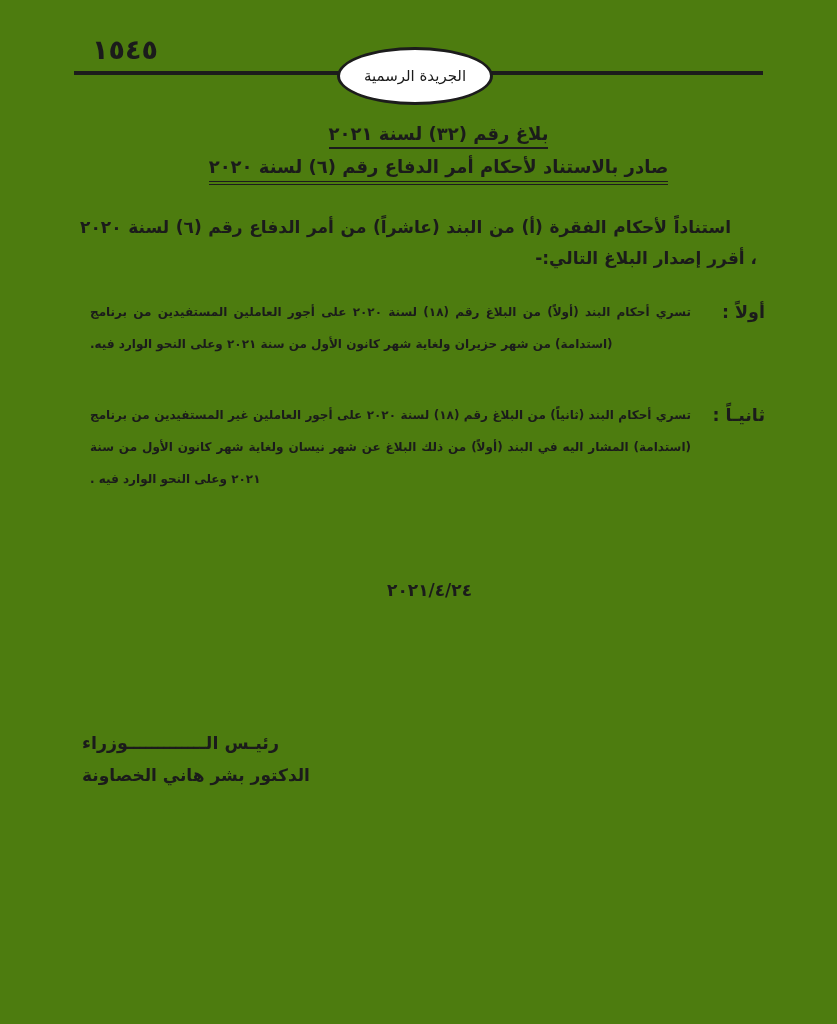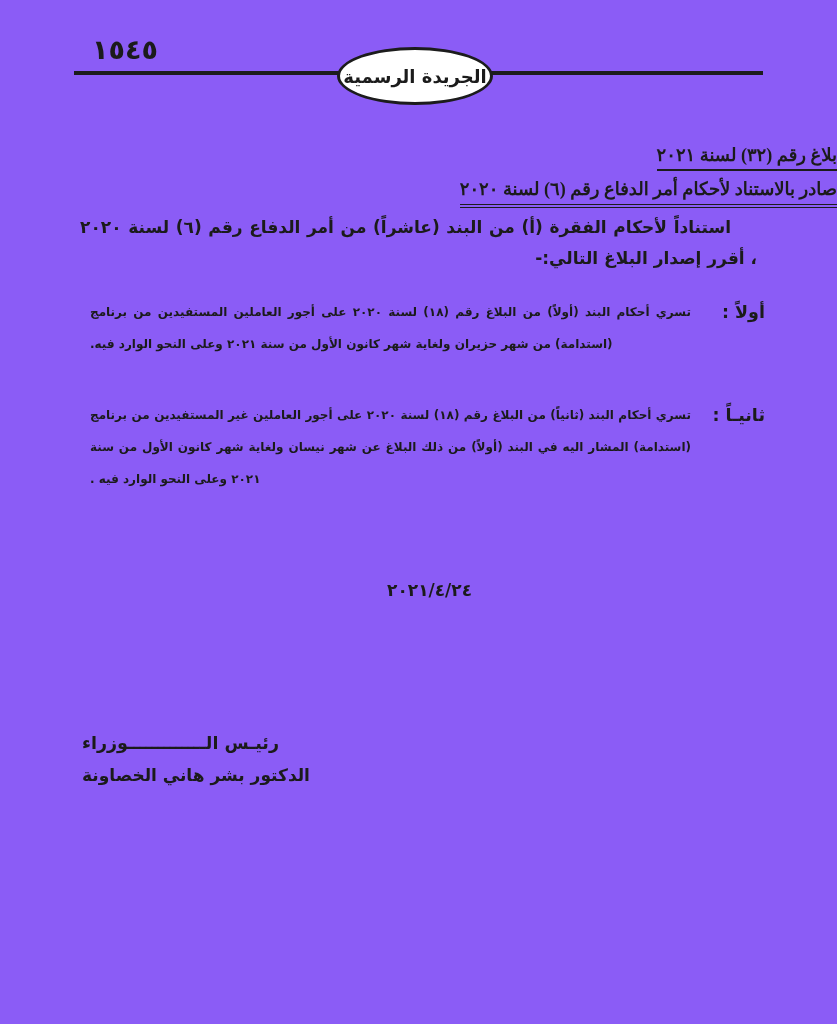--- a/index.html
+++ b/index.html
@@ -1,21 +1,21 @@
 <!DOCTYPE html>
 <html lang="ar" dir="rtl"><head>
 <meta charset="utf-8">
 <style>
   * { box-sizing: border-box; margin: 0; padding: 0; }
   html, body { background: #ffffff; }
   .page {
     position: relative;
     width: 837px;
     height: 1024px;
-    background: #8b5cf6;
+    background: #4d7c0f;
     font-family: "DejaVu Sans", sans-serif;
     color: #1b1b1b;
     direction: rtl;
     overflow: hidden;
   }
 
   
   .page-number {
     position: absolute;
     top: 34px;
@@ -42,33 +42,32 @@
     height: 58px;
     background: #ffffff;
     border: 3px solid #1c1c1c;
     border-radius: 50%;
     display: flex;
     align-items: center;
     justify-content: center;
     z-index: 2;
   }
   .gazette-seal .seal-text {
-    font-size: 18px;
-    font-weight: 700;
+    font-size: 15px;
+    font-weight: 400;
     white-space: nowrap;
   }
 
   
   .title-block {
     position: absolute;
-    top: 144px;
+    top: 123px;
     left: 40px;
     right: 0;
-    text-align: right;
-    font-family: Liberation Serif, serif;
+    text-align: center;
   }
   .title-line1 {
     display: inline-block;
     font-size: 18px;
     font-weight: 700;
     padding-bottom: 3px;
     border-bottom: 2px solid #1c1c1c;
     margin-bottom: 7px;
   }
   .title-line2 {

